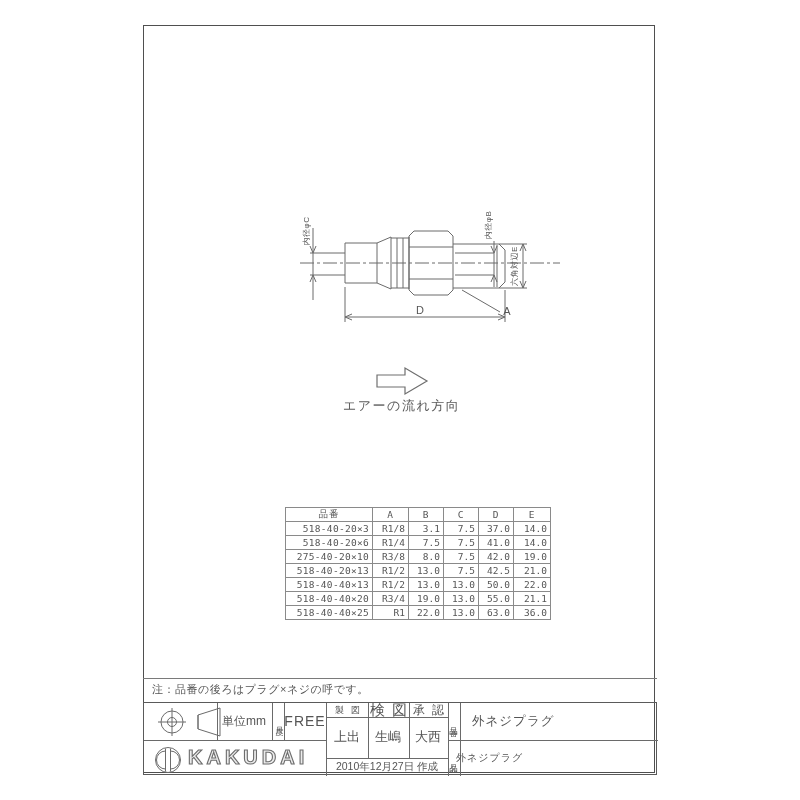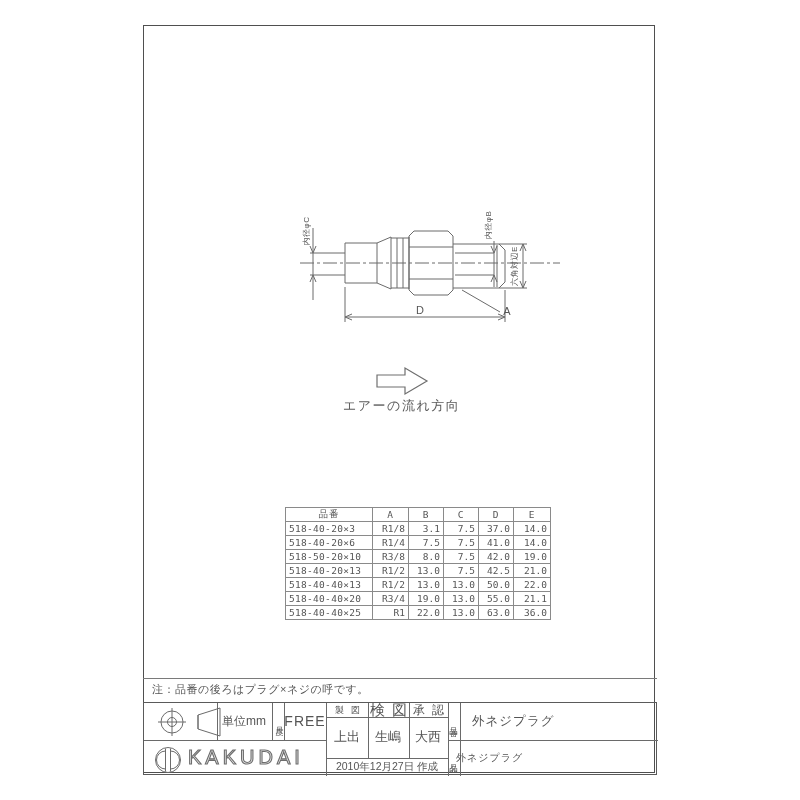--- a/index.html
+++ b/index.html
@@ -17,31 +17,31 @@
   .flowtext{position:absolute;left:343px;top:397px;font-size:13px;color:#5a5a5a;letter-spacing:1.5px;}
   
   .noteline{position:absolute;left:143px;top:678px;width:514px;border-top:1px solid #7a7a7a;}
   .note{position:absolute;left:152px;top:682px;font-size:11px;color:#555;letter-spacing:.5px;}
   
   table.spec{position:absolute;left:285px;top:507px;border-collapse:collapse;
     font-family:"DejaVu Sans Mono",monospace;font-size:9.5px;color:#555;}
   table.spec th,table.spec td{border:1px solid #8a8a8a;height:13px;padding:0 3px;font-weight:normal;
     white-space:nowrap;}
   table.spec td.num{text-align:right;}
-  table.spec td.code{text-align:left;letter-spacing:.3px;}
+  table.spec td.code{text-align:right;letter-spacing:.3px;}
   table.spec th{text-align:center;letter-spacing:1px;}
   
   .tblock{position:absolute;left:143px;top:702px;width:514px;height:73px;
     border:1px solid #5a5a5a;box-sizing:border-box;color:#555;}
   .vln{position:absolute;border-left:1px solid #6a6a6a;width:0;}
   .hln{position:absolute;border-top:1px solid #6a6a6a;height:0;}
   .tbtxt{position:absolute;transform:translate(-50%,-50%);white-space:nowrap;color:#555;}
   .vert{writing-mode:vertical-rl;text-orientation:upright;transform:translate(-50%,-50%);
     position:absolute;white-space:nowrap;color:#555;letter-spacing:1px;}
-  .brand{position:absolute;left:44px;top:43px;font-size:20px;font-weight:400;letter-spacing:4px;
+  .brand{position:absolute;left:44px;top:43px;font-size:20px;font-weight:700;letter-spacing:4px;
     color:#ececec;-webkit-text-stroke:1.1px #6d6d6d;font-family:"Liberation Sans",sans-serif;}
   svg{position:absolute;overflow:visible;}
   .ln{stroke:#6b6b6b;stroke-width:1;fill:none;}
 </style>
 </head>
 <body>
 
 <div class="sheet-border"></div>
 
 <svg class="abs" style="left:290px;top:195px;" width="280" height="165" viewBox="290 195 280 165">
@@ -112,21 +112,21 @@
       </tr>
       <tr>
         <td class="code">518-40-20×6</td>
         <td class="num">R1/4</td>
         <td class="num">7.5</td>
         <td class="num">7.5</td>
         <td class="num">41.0</td>
         <td class="num">14.0</td>
       </tr>
       <tr>
-        <td class="code">518-50-20×10</td>
+        <td class="code">275-40-20×10</td>
         <td class="num">R3/8</td>
         <td class="num">8.0</td>
         <td class="num">7.5</td>
         <td class="num">42.0</td>
         <td class="num">19.0</td>
       </tr>
       <tr>
         <td class="code">518-40-20×13</td>
         <td class="num">R1/2</td>
         <td class="num">13.0</td>

